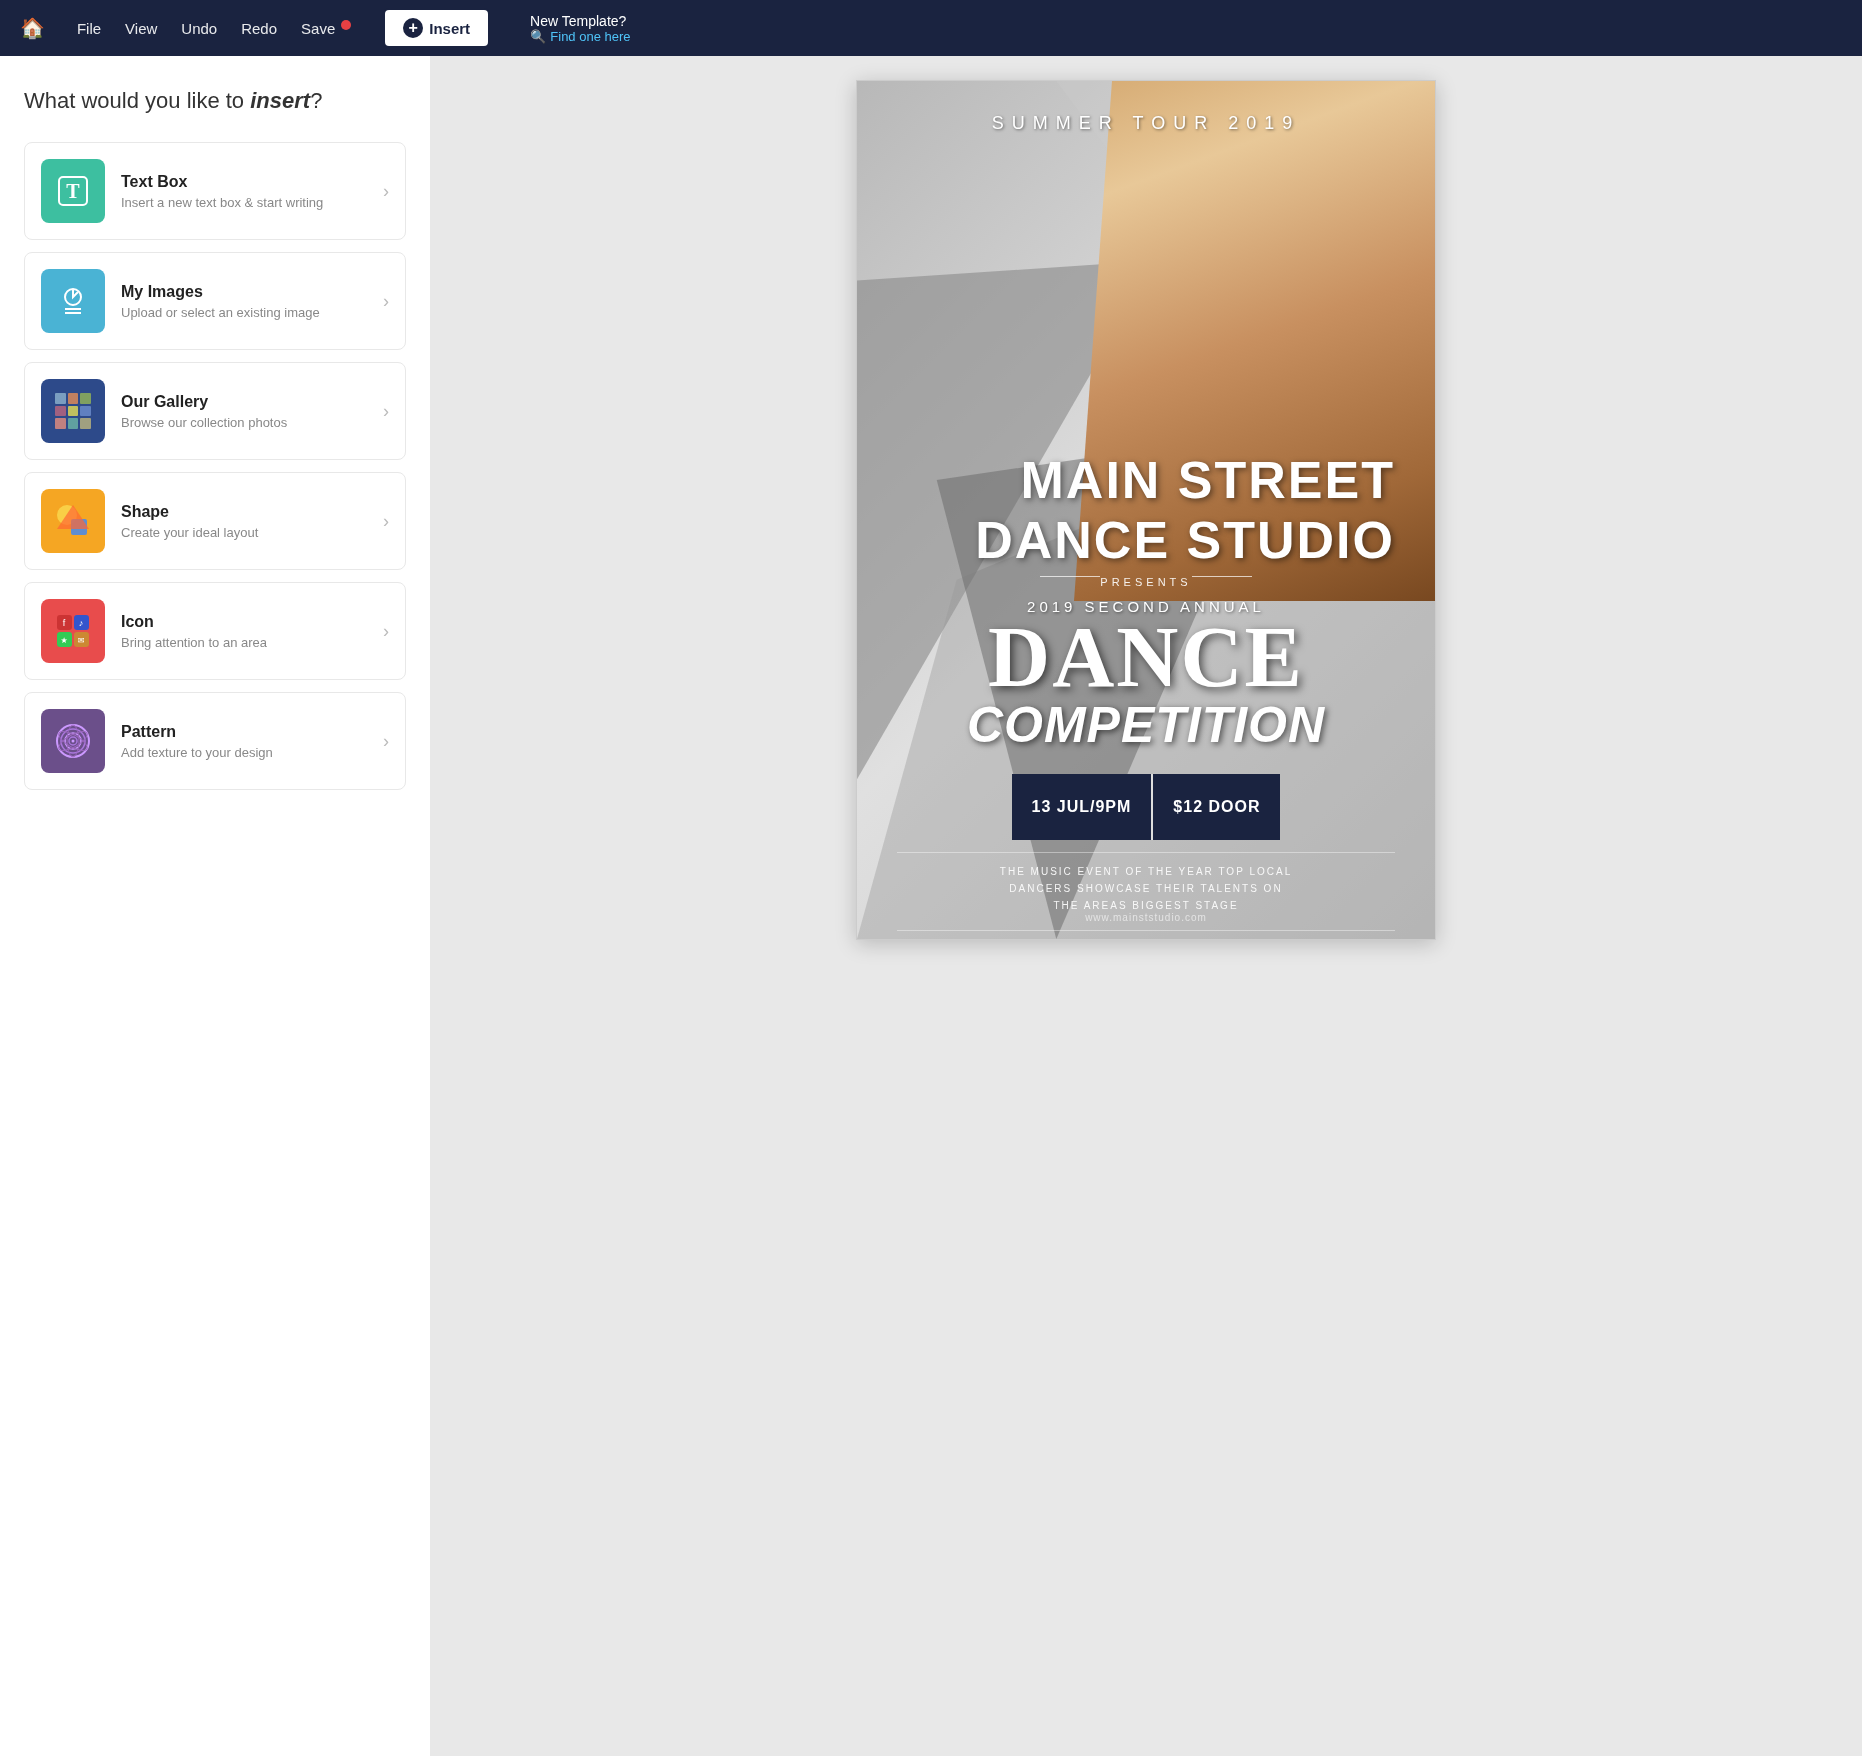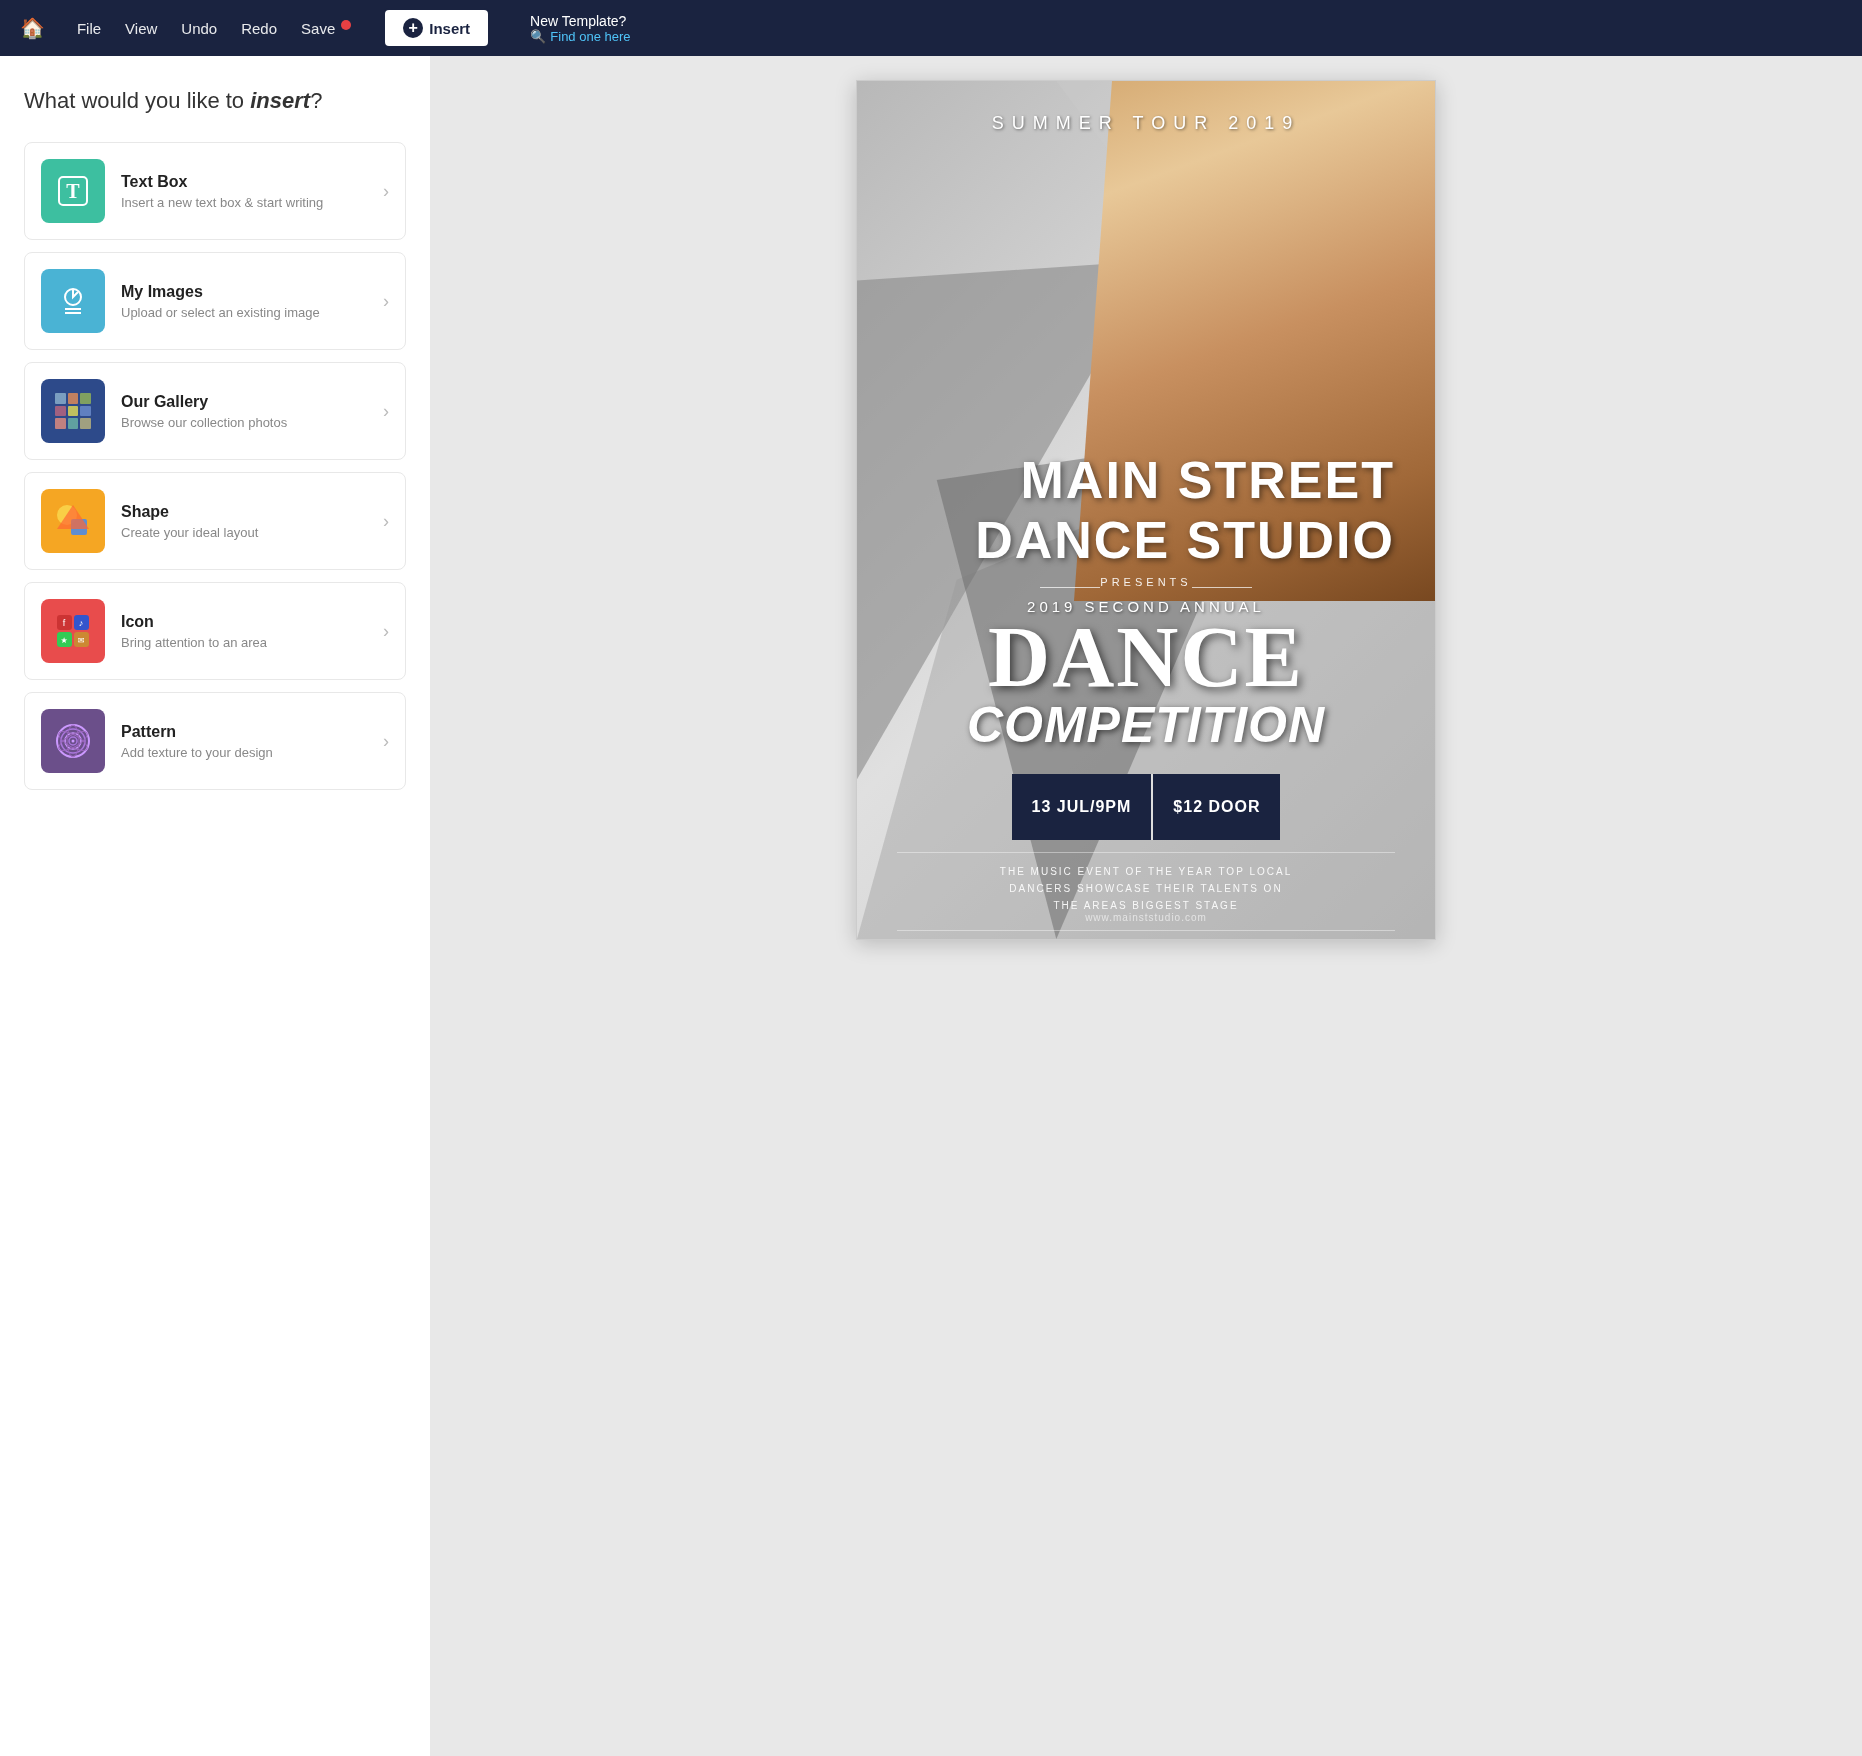--- a/index.html
+++ b/index.html
@@ -483,21 +483,21 @@
         <div style="width:100%;height:100%;background:linear-gradient(160deg, #d4a870 0%, #e8c898 20%, #c89060 50%, #a06838 80%, #784820 100%);clip-path:polygon(15% 0%, 100% 0%, 100% 100%, 5% 100%);"></div>
       </div>
 
       <div class="poster-content">
 
         <div class="poster-header">SUMMER TOUR 2019</div>
 
         <div style="width:100%;text-align:center;">
           <div class="poster-studio-name">MAIN STREET</div>
           <div class="poster-studio-name">DANCE STUDIO</div>
-          <div style="display:flex;align-items:flex-end;justify-content:center;margin:10px 0;">
+          <div style="display:flex;align-items:flex-start;justify-content:center;margin:10px 0;">
             <div style="height:1px;width:60px;background:white;opacity:0.7;"></div>
             <div class="poster-presents" style="margin:0;font-size:11px;letter-spacing:4px;color:white;opacity:0.9;">PRESENTS</div>
             <div style="height:1px;width:60px;background:white;opacity:0.7;"></div>
           </div>
           <div class="poster-annual">2019 SECOND ANNUAL</div>
           <div class="poster-dance">DANCE</div>
           <div class="poster-competition">COMPETITION</div>
 
           <div class="poster-date-price" style="justify-content:center;">
             <div class="poster-date">13 JUL/9PM</div>

